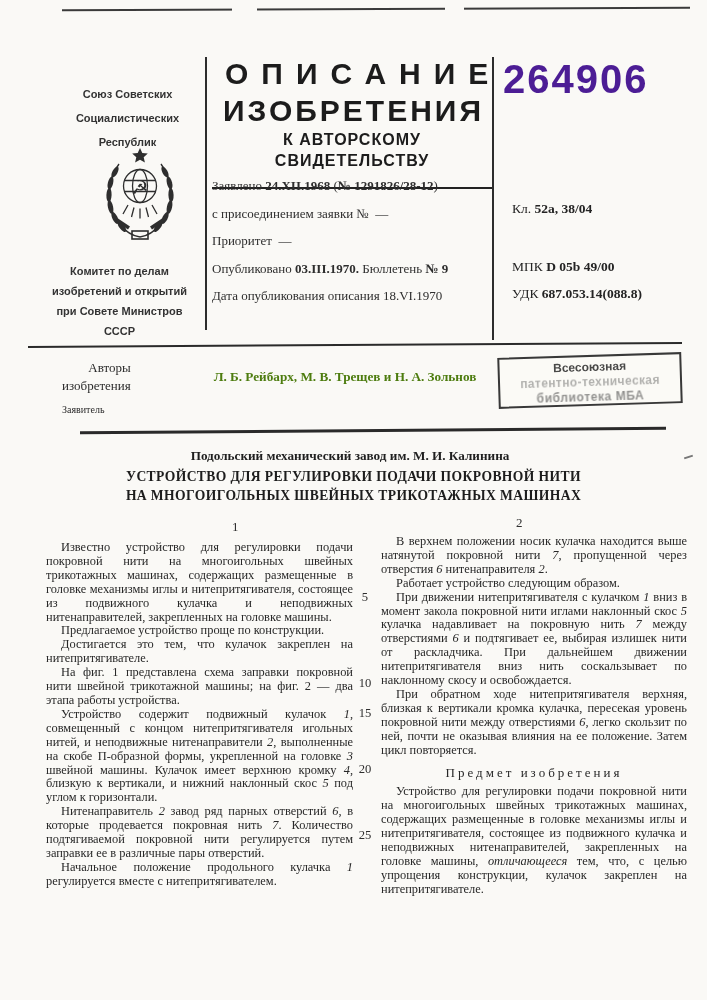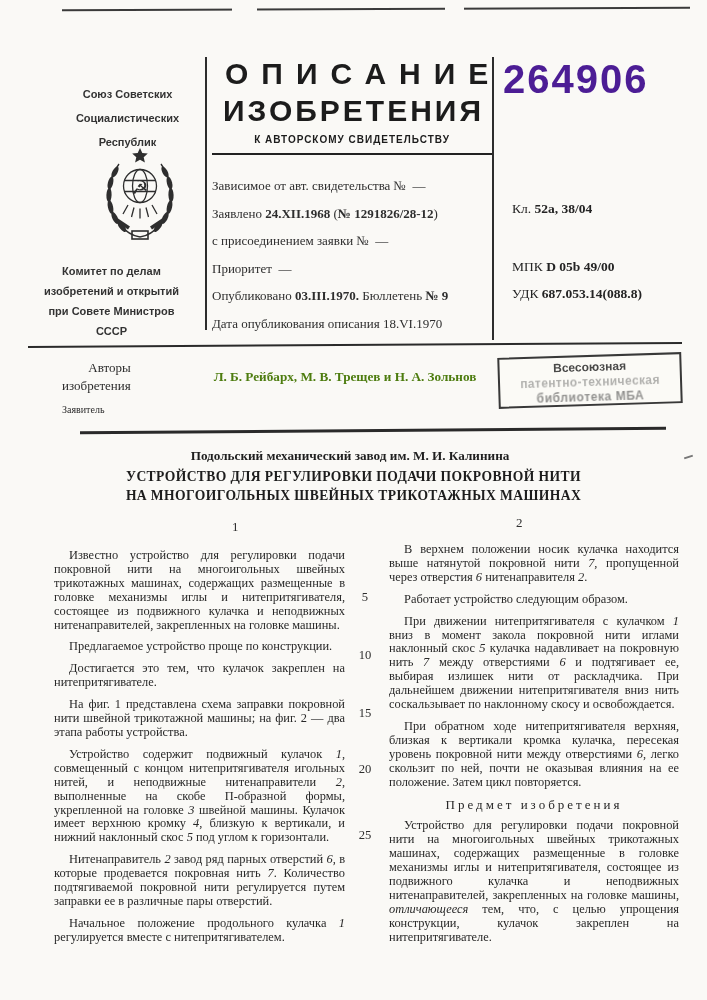--- a/index.html
+++ b/index.html
@@ -8,35 +8,35 @@
   .b{font-weight:bold;}
   .i{font-style:italic;}
 
   .top-line{position:absolute;left:62px;top:8px;width:628px;height:2px;transform:rotate(-0.25deg);
     background:linear-gradient(90deg,#3a3a3a 0 27%,transparent 27% 31%,#3a3a3a 31% 61%,transparent 61% 64%,#3a3a3a 64% 100%);}
 
   
   .union{position:absolute;left:45px;top:82px;width:165px;text-align:center;
          font-family:"Liberation Sans",sans-serif;font-weight:bold;font-size:11px;line-height:24px;color:#333;}
   .emblem{position:absolute;left:95px;top:146px;width:90px;height:102px;}
-  .committee{position:absolute;left:24px;top:261px;width:175px;text-align:center;
+  .committee{position:absolute;left:32px;top:261px;width:175px;text-align:center;
          font-family:"Liberation Sans",sans-serif;font-weight:bold;font-size:11px;line-height:20px;color:#333;}
 
   .vline{position:absolute;width:2px;background:#2d2d2d;}
   .vline1{left:205px;top:57px;height:273px;}
   .vline2{left:492px;top:57px;height:283px;}
 
   
   .doc-type{position:absolute;left:212px;top:55px;width:280px;text-align:center;}
   .dt1{font-family:"Liberation Sans",sans-serif;font-weight:bold;font-size:30px;line-height:38px;
        letter-spacing:13px;text-indent:13px;white-space:nowrap;color:#1c1c1c;}
   .dt2{font-family:"Liberation Sans",sans-serif;font-weight:bold;font-size:30px;line-height:36px;
        letter-spacing:3px;text-indent:3px;white-space:nowrap;color:#1c1c1c;}
-  .dt3{font-family:"Liberation Sans",sans-serif;font-weight:bold;font-size:10px;line-height:21px;
-       letter-spacing:1px;color:#1c1c1c;border-bottom:2.5px solid #222;padding-bottom:3px;}
+  .dt3{font-family:"Liberation Sans",sans-serif;font-weight:bold;font-size:16px;line-height:21px;
+       letter-spacing:1px;color:#1c1c1c;border-bottom:2.5px solid #222;padding-bottom:16px;}
   .patent-number{position:absolute;left:503px;top:57px;font-family:"Liberation Sans",sans-serif;
        font-weight:bold;font-size:40px;letter-spacing:2px;color:#4c1d95;}
 
   .filing{position:absolute;left:212px;top:172px;width:280px;font-size:13px;color:#2e2e2e;}
   .filing-row{height:27.6px;line-height:27.6px;white-space:nowrap;}
 
   .codes{position:absolute;left:512px;top:195px;width:190px;font-size:13.5px;color:#242424;}
   .code-row{height:27px;line-height:27px;white-space:nowrap;}
   .code-row:nth-child(2){margin-top:31px;}
 
@@ -62,25 +62,25 @@
   .title-block{position:absolute;left:105px;top:467px;width:497px;text-align:center;
        font-weight:bold;font-size:13.6px;line-height:19px;letter-spacing:.4px;color:#1d1d1d;}
 
   .colnum{position:absolute;font-size:13px;color:#2e2e2e;}
   .c1{left:232px;top:519px;}
   .c2{left:516px;top:515px;}
 
   .col{position:absolute;font-size:12.4px;line-height:13.9px;text-align:justify;color:#282828;hyphens:auto;}
   .col-left{left:46px;top:541px;width:307px;}
   .col-right{left:381px;top:535px;width:306px;}
-  .col p.para{margin:8px;text-indent:15px;text-align:justify;}
+  .col p.para{margin:0;text-indent:15px;text-align:justify;}
   .col p.body-heading{margin:8px 0 6px;text-align:center;text-indent:0;letter-spacing:3px;font-size:13px;}
 
   .gutter-num{position:absolute;left:354px;width:22px;text-align:center;font-size:12.6px;color:#2e2e2e;}
-  .g1{top:590px;} .g2{top:648px;} .g3{top:706px;} .g4{top:762px;} .g5{top:828px;}
+  .g1{top:590px;} .g2{top:676px;} .g3{top:706px;} .g4{top:762px;} .g5{top:828px;}
 
   .margin-dash{position:absolute;left:684px;top:456px;width:9px;height:2px;background:#777;transform:rotate(-18deg);}
 </style>
 </head>
 <body>
 
 <div class="page">
 
   <div class="top-line"></div>
 
@@ -138,21 +138,20 @@
 
   <div class="doc-type">
     <div class="dt1">ОПИСАНИЕ</div>
     <div class="dt2">ИЗОБРЕТЕНИЯ</div>
     <div class="dt3">К АВТОРСКОМУ СВИДЕТЕЛЬСТВУ</div>
   </div>
 
   <div class="patent-number">264906</div>
 
   <div class="filing">
-      <div class="filing-row"><span>Зависимое от авт. свидетельства №&nbsp;&nbsp;—</span></div>
       <div class="filing-row"><span>Заявлено </span><span class="b">24.XII.1968</span><span> (</span><span class="b">№ 1291826/28-12</span><span>)</span></div>
       <div class="filing-row"><span>с присоединением заявки №&nbsp;&nbsp;—</span></div>
       <div class="filing-row"><span>Приоритет&nbsp;&nbsp;—</span></div>
       <div class="filing-row"><span>Опубликовано </span><span class="b">03.III.1970.</span><span> Бюллетень </span><span class="b">№ 9</span></div>
       <div class="filing-row"><span>Дата опубликования описания 18.VI.1970</span></div>
     </div>
 
   <div class="codes">
       <div class="code-row"><span>Кл. </span><span class="b">52а, 38/04</span></div>
       <div class="code-row"><span>МПК </span><span class="b">D 05b 49/00</span></div>

